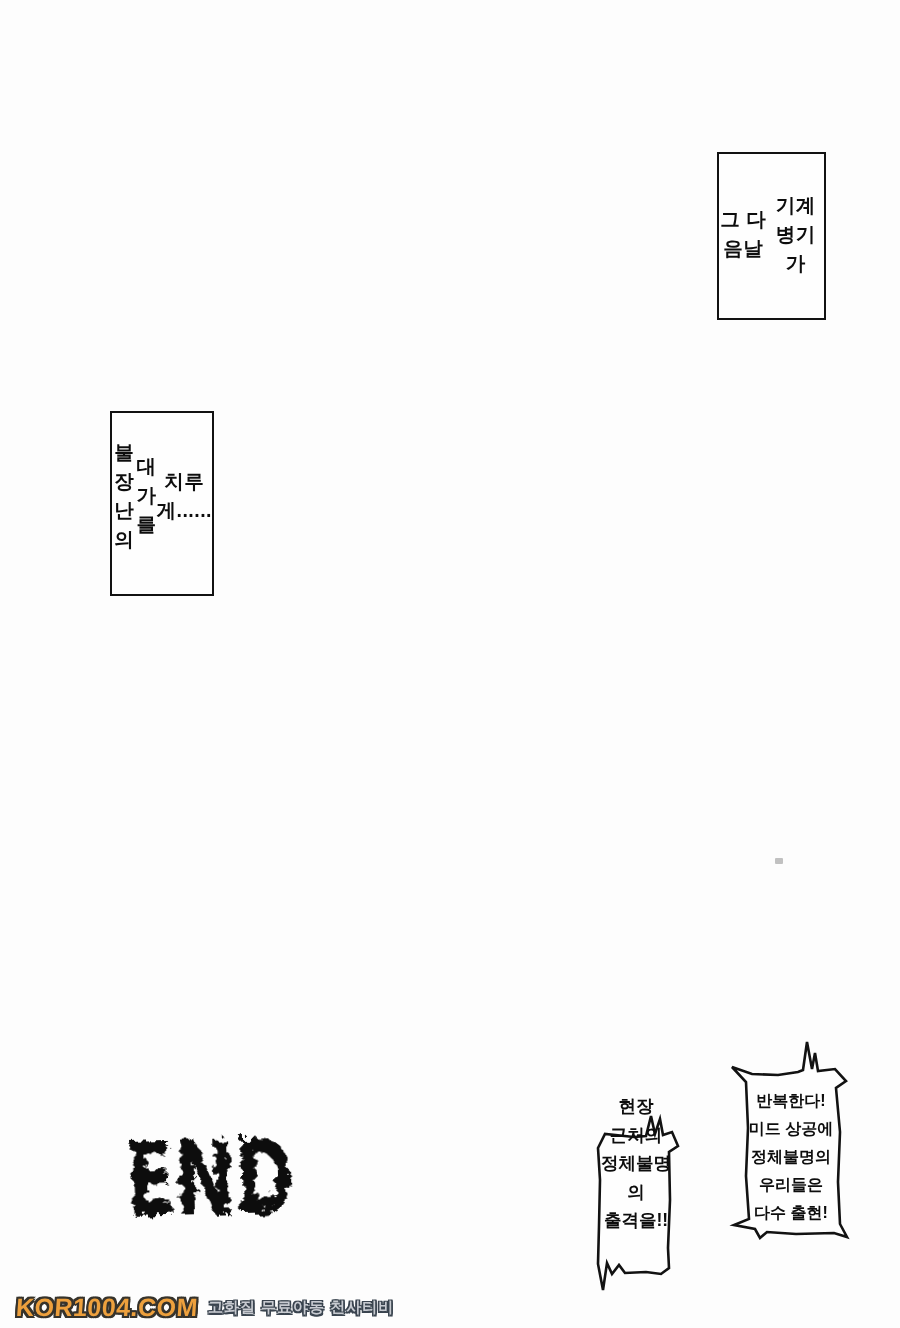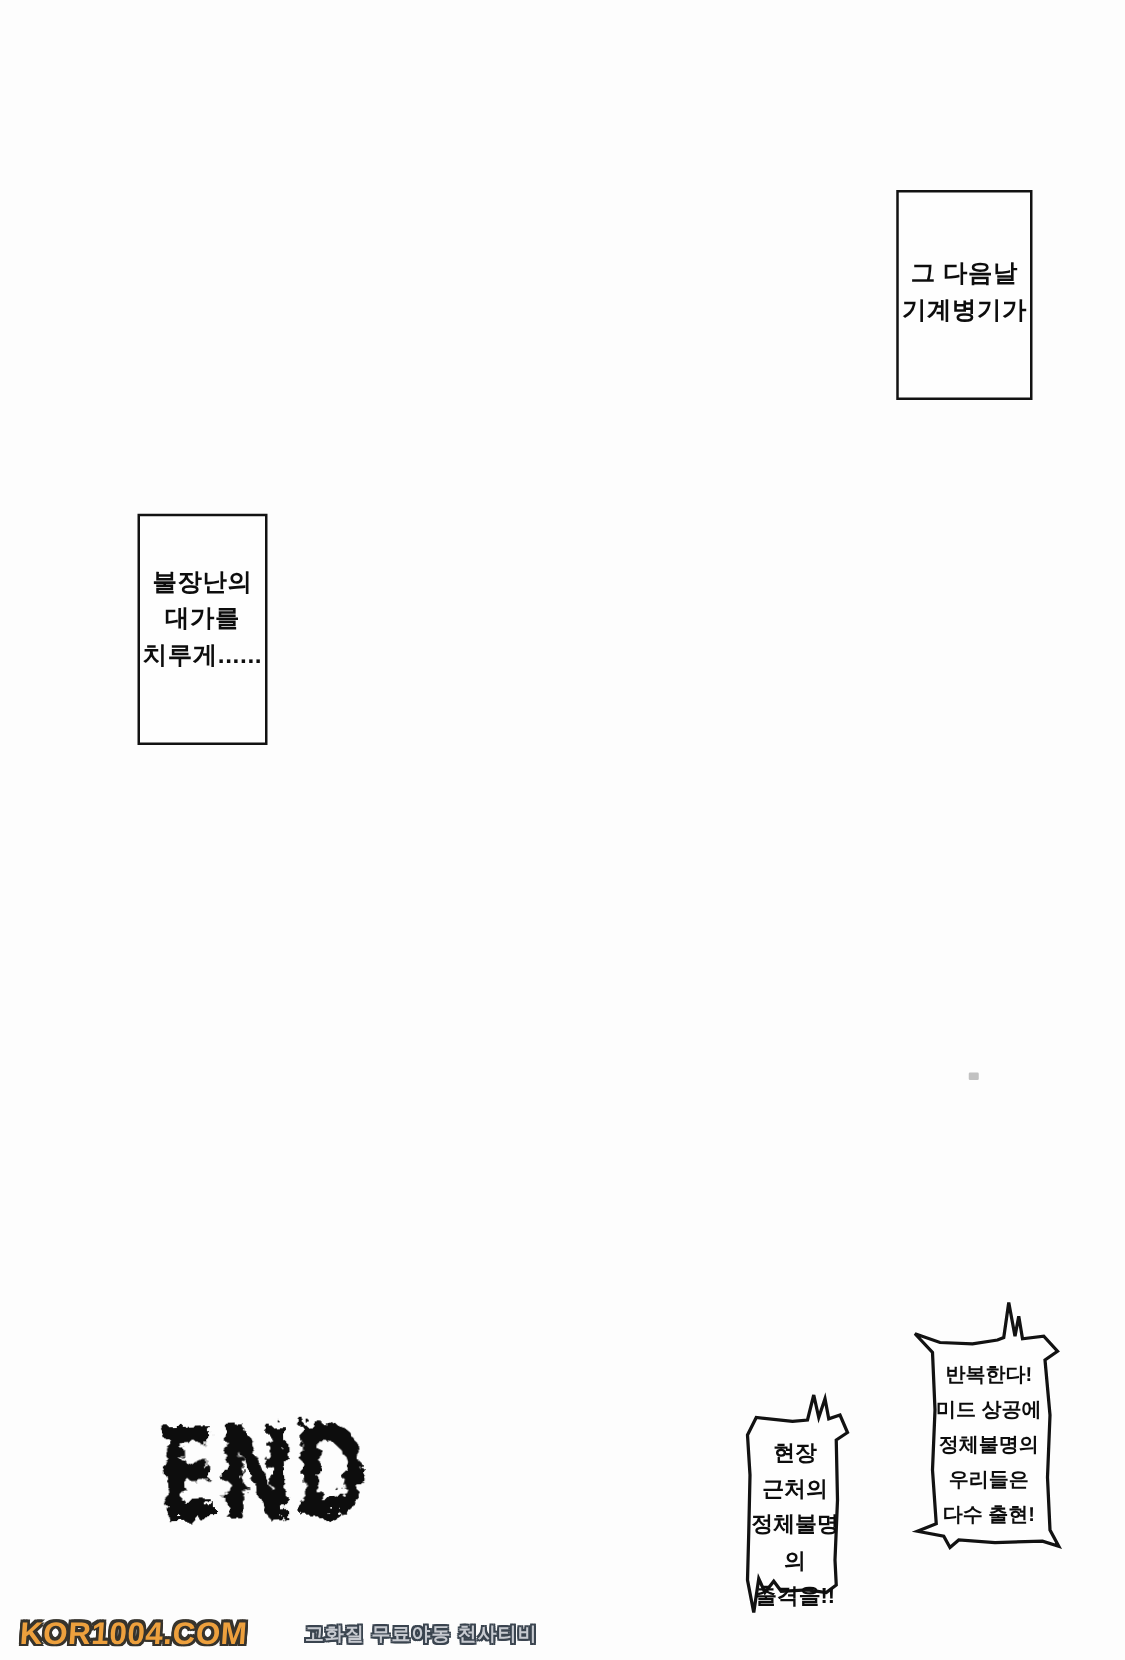--- a/index.html
+++ b/index.html
@@ -11,39 +11,39 @@
     overflow:hidden;
     font-family:"Liberation Sans", sans-serif;
     color:#0d0d0d;
   }
 
   
   .caption-box {
     position:absolute;
     background:#fefefe;
     border:2px solid #121212;
-    display:flex; flex-direction:column;
+    display:flex; 
     justify-content:center; align-items:center;
     text-align:center;
     font-weight:bold;
     font-size:19.5px; line-height:29px;
     letter-spacing:0.5px;
   }
   .box-next-day { left:717px; top:152px; width:109px; height:168px; padding-bottom:4px; }
   .box-price    { left:110px; top:383px; width:104px; height:185px; padding-bottom:16px;margin-top:28px; }
 
   
   .bubble-svg { position:absolute; }
   .bubble-text {
     position:absolute;
     text-align:center;
     font-weight:bold;
     z-index:2;
   }
-  .bubble-dispatch-text { left:599px; top:1148px; width:74px; font-size:17.5px; line-height:28.5px; }
+  .bubble-dispatch-text { left:599px; top:1092px; width:74px; font-size:17.5px; line-height:28.5px; }
   .bubble-alert-text    { left:743px; top:1087px; width:96px; font-size:16px; line-height:28px; }
 
   
   .end-wrap { position:absolute; left:104px; top:1112px; width:210px; height:130px; }
 
   
   .watermark {
     position:absolute; left:16px; top:1293px;
     display:flex; align-items:center; gap:10px;
     white-space:nowrap;
@@ -61,21 +61,20 @@
   }
   .wm-tagline {
     font-size:15px; font-weight:bold;
     color:#c7cad0;
     text-shadow:
       -1.5px -1.5px 0 #3a444f, 1.5px -1.5px 0 #3a444f,
       -1.5px  1.5px 0 #3a444f, 1.5px  1.5px 0 #3a444f,
       -1.5px  0    0 #3a444f, 1.5px  0    0 #3a444f,
        0    -1.5px 0 #3a444f, 0     1.5px 0 #3a444f;
     letter-spacing:1px;
-    margin-left:36px;
   }
 
   
   .speck {
     position:absolute; left:775px; top:858px;
     width:8px; height:6px;
     background:#8f8f8f; opacity:.55; border-radius:1px;
   }
 </style>
 </head>

